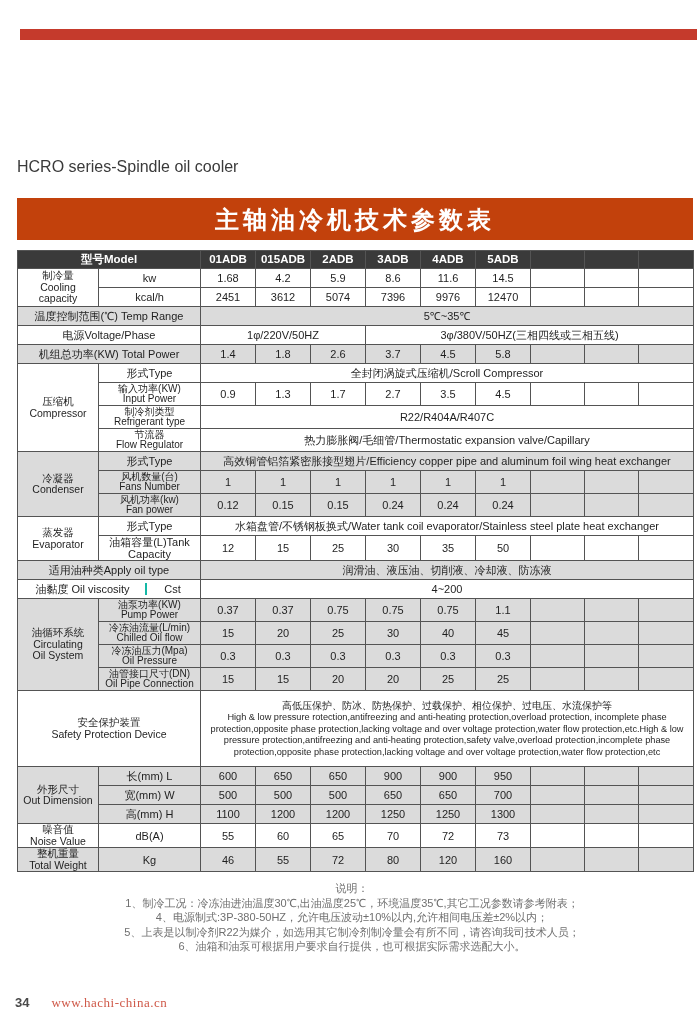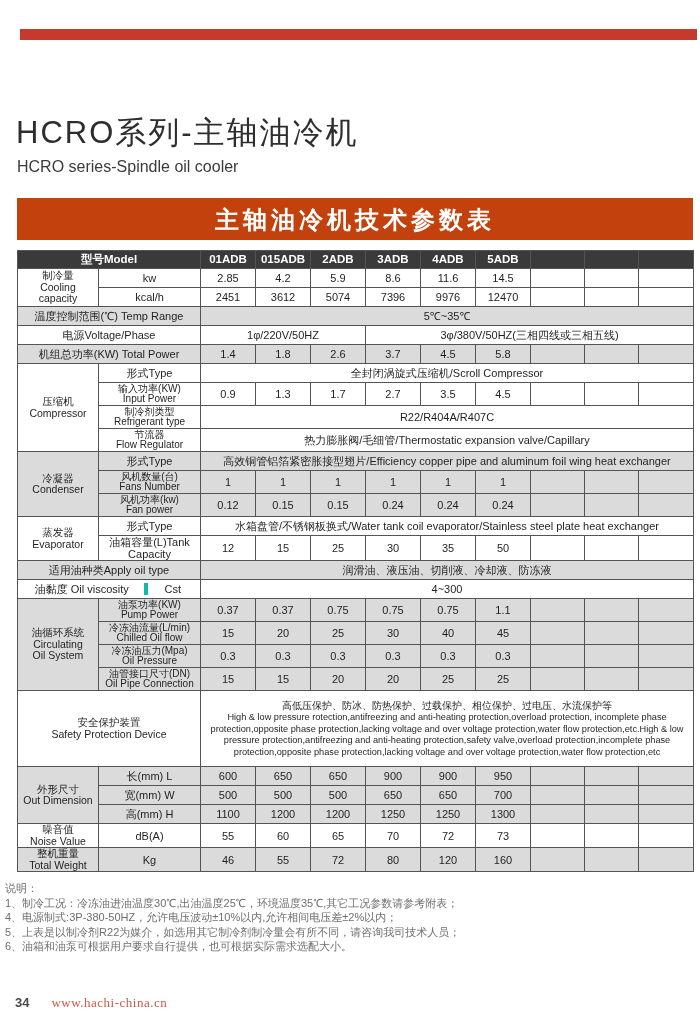--- a/index.html
+++ b/index.html
@@ -22,35 +22,34 @@
   td .ln{display:block;line-height:10.5px;font-size:10px;}
   td.sec{font-size:11px;}
   td.sec .ln{font-size:10.5px;line-height:11.5px;}
   td.small{font-size:8.5px;padding:0 1px;}
   td.wide{font-size:10px;}
   td.safety{text-align:left;padding:3px 6px;vertical-align:top;border-radius:10px;}
   td.safety .ln{font-size:9.2px;line-height:11.6px;white-space:normal;}
   td.safety .ln:first-child{font-size:10px;line-height:13px;}
   .splitwrap{display:flex;height:100%;align-items:center;}
   .splitwrap .p1{flex:3.3;}
-  .splitwrap .p2{flex:1.35;border-left:4px solid #14b8a6;align-self:stretch;
+  .splitwrap .p2{flex:1.35;border-left:2px solid #14b8a6;align-self:stretch;
                  display:flex;align-items:center;justify-content:center;}
-  .notes{position:absolute;left:5px;top:881px;width:670px;font-size:11px;color:#6f6f6f;
-         line-height:14.5px;}
+  .notes{position:absolute;left:17px;top:881px;width:670px;font-size:11px;color:#6f6f6f;
+         line-height:14.5px;text-align:center;}
   .footer{position:absolute;left:15px;top:995px;font-size:13px;}
   .footer .pagenum{color:#4a4a4a;font-weight:bold;display:inline-block;margin-right:22px;}
   .footer .site{color:#cf5949;letter-spacing:0.5px;text-decoration:none;font-family:Liberation Serif, serif;}
 </style>
 </head>
 <body>
 
 <div class="page">
   <div class="top-rule"></div>
 
-  <div class="title-cn">HCRO系列-主轴油冷机</div>
   <div class="title-en">HCRO series-Spindle oil cooler</div>
 
   <div class="banner">主轴油冷机技术参数表</div>
 
   <table class="spec">
     <colgroup>
       <col style="width:81px">
         <col style="width:102px">
       <col style="width:55px">
         <col style="width:55px">
@@ -74,21 +73,21 @@
           <td></td>
           <td></td>
           <td></td>
         </tr>
         <tr class="white" style="height: 19px;">
           <td rowspan="2" class="sec">
             <span class="ln">制冷量</span>
             <span class="ln">Cooling capacity</span>
           </td>
           <td>kw</td>
-          <td>2.85</td>
+          <td>1.68</td>
           <td>4.2</td>
           <td>5.9</td>
           <td>8.6</td>
           <td>11.6</td>
           <td>14.5</td>
           <td></td>
           <td></td>
           <td></td>
         </tr>
         <tr class="white" style="height: 19px;">
@@ -223,21 +222,21 @@
           <td colspan="2">适用油种类Apply oil type</td>
           <td colspan="9">润滑油、液压油、切削液、冷却液、防冻液</td>
         </tr>
         <tr class="white" style="height: 19px;">
           <td colspan="2">
             <div class="splitwrap">
               <div class="p1">油黏度 Oil viscosity</div>
               <div class="p2">Cst</div>
             </div>
           </td>
-          <td colspan="9">4~300</td>
+          <td colspan="9">4~200</td>
         </tr>
         <tr class="gray" style="height: 23px;">
           <td rowspan="4" class="sec">
             <span class="ln">油循环系统</span>
             <span class="ln">Circulating</span>
             <span class="ln">Oil System</span>
           </td>
           <td>
             <span class="ln">油泵功率(KW)</span>
             <span class="ln">Pump Power</span>

